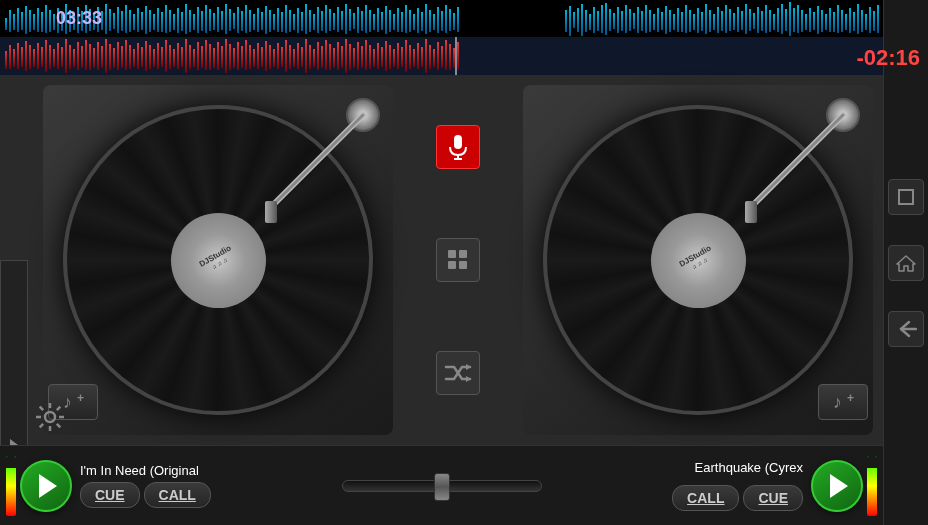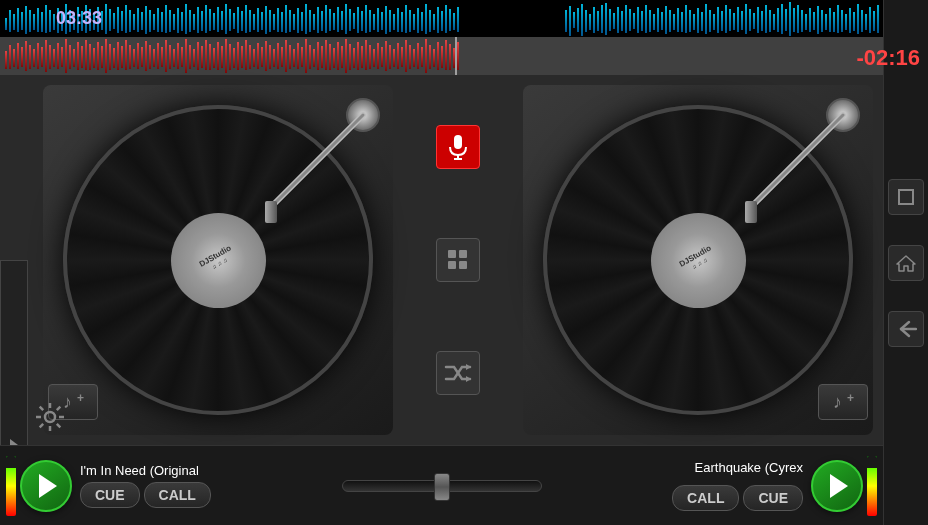--- a/index.html
+++ b/index.html
@@ -24,21 +24,21 @@
 
     #waveform-top {
       height: 37px;
       background: #000;
       position: relative;
       overflow: hidden;
     }
 
     #waveform-bottom {
       height: 38px;
-      background: #404040;
+      background: #0f172a;
       position: relative;
       overflow: hidden;
     }
 
     .time-left {
       position: absolute;
       left: 8px;
       top: 8px;
       color: #c4b5fd;
       font-size: 18px;
@@ -296,20 +296,21 @@
 
     .cue-btn, .call-btn {
       padding: 4px 14px;
       border-radius: 12px;
       font-size: 14px;
       font-weight: bold;
       cursor: pointer;
       border: 1px solid #555;
       background: linear-gradient(to bottom, #3a3a3a, #252525);
       color: #ccc;
+      text-decoration: underline;
     }
 
     
     #crossfader {
       flex: 1;
       display: flex;
       align-items: center;
       justify-content: center;
       padding: 0 10px;
     }

